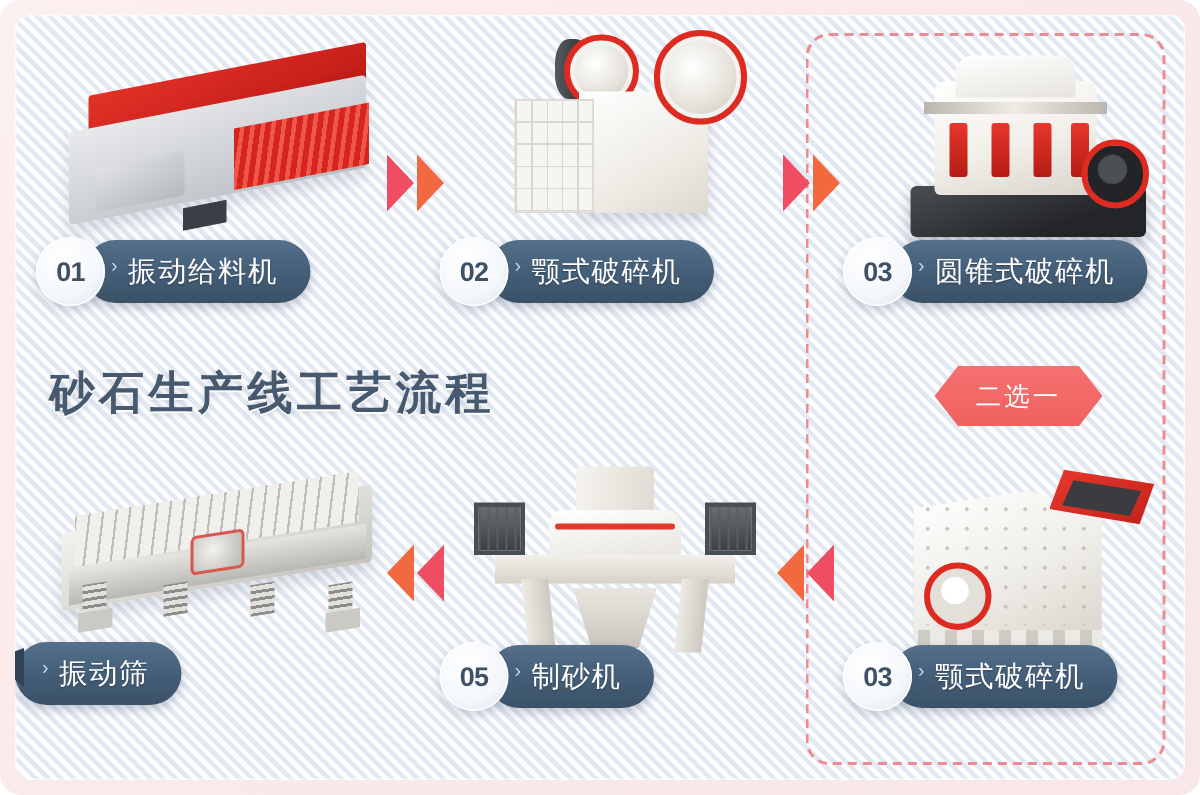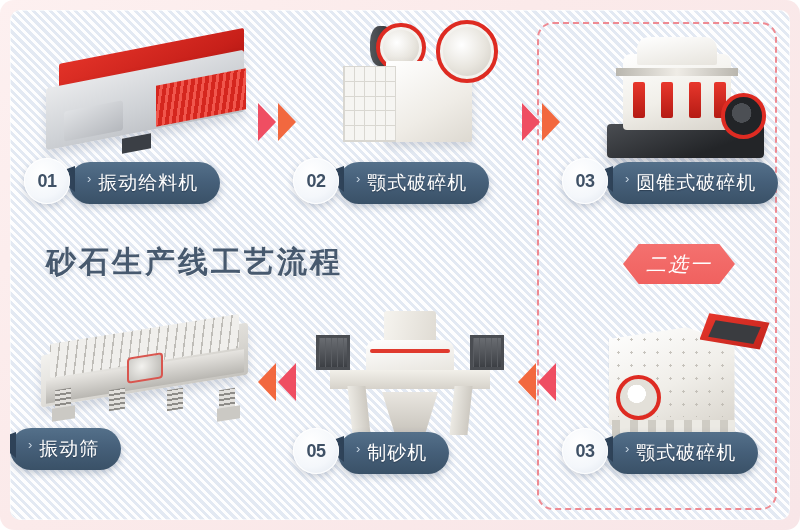--- a/index.html
+++ b/index.html
@@ -241,21 +241,21 @@
     transform: skewY(-9deg);
   }
   .m-screen .sp1{left:10%;} .m-screen .sp2{left:34%;} .m-screen .sp3{left:60%;} .m-screen .sp4{left:83%;}
   .m-screen .foot {
     position:absolute; top:76%; width:10%; height:10%;
     background:#cbc9c4; transform: skewY(-9deg);
   }
   .m-screen .ft1{left:9%;} .m-screen .ft2{left:82%;}
 
   
-  .label-group { position:absolute; display:flex; align-items:flex-end;gap:13px; }
+  .label-group { position:absolute; display:flex; align-items:center; }
   .num-badge {
     position:relative; z-index:3;
     width:46px; height:46px; border-radius:50%;
     background: radial-gradient(circle at 38% 32%, #ffffff 0%, #f4f7fb 58%, #dfe5ee 100%);
     box-shadow: 0 3px 7px rgba(80,95,120,0.28), inset 0 0 0 1px rgba(255,255,255,0.9);
     display:flex; align-items:center; justify-content:center;
     font-size:18px; font-weight:bold; color:#3f5166;
     letter-spacing:-0.5px;
     flex:0 0 auto;
   }
@@ -318,21 +318,21 @@
     border-bottom: 19px solid transparent;
     border-right: 18px solid #ef4e62;
   }
 
   
   .hex-badge {
     position:absolute;
     background: linear-gradient(180deg,#f4716f 0%, #f0615f 100%);
     clip-path: polygon(14% 0, 86% 0, 100% 50%, 86% 100%, 14% 100%, 0 50%);
     display:flex; align-items:center; justify-content:center;
-    color:#ffffff; font-size:20px; letter-spacing:2px;font-style:italic;
+    color:#ffffff; font-size:17px; letter-spacing:2px;
   }
 </style>
 </head>
 <body>
 
 <div id="poster">
   <div id="canvas">
 
     <div class="dashed-box" style="left:527px; top:12px; width:240px; height:488px;"></div>
 
@@ -399,21 +399,21 @@
     <div class="label-group" style="left:552px; top:148px;">
       <div class="num-badge">03</div>
       <div class="pill">
         <span class="chev">›</span>
         <span class="txt">圆锥式破碎机</span>
       </div>
     </div>
 
     <div class="hex-badge" style="left:613px; top:234px; width:112px; height:40px;">二选一</div>
 
-    <div class="main-title" style="left:36px; top:232px;">砂石生产线工艺流程</div>
+    <div class="main-title" style="left:23px; top:232px;">砂石生产线工艺流程</div>
 
     <div class="machine m-impact" style="left:588px; top:292px; width:175px; height:140px;">
       <div class="art">
         <div class="body"></div>
         <div class="dots"></div>
         <div class="legs"></div>
         <div class="inlet"></div>
         <div class="inlet-dark"></div>
         <div class="wheel"></div>
       </div>

